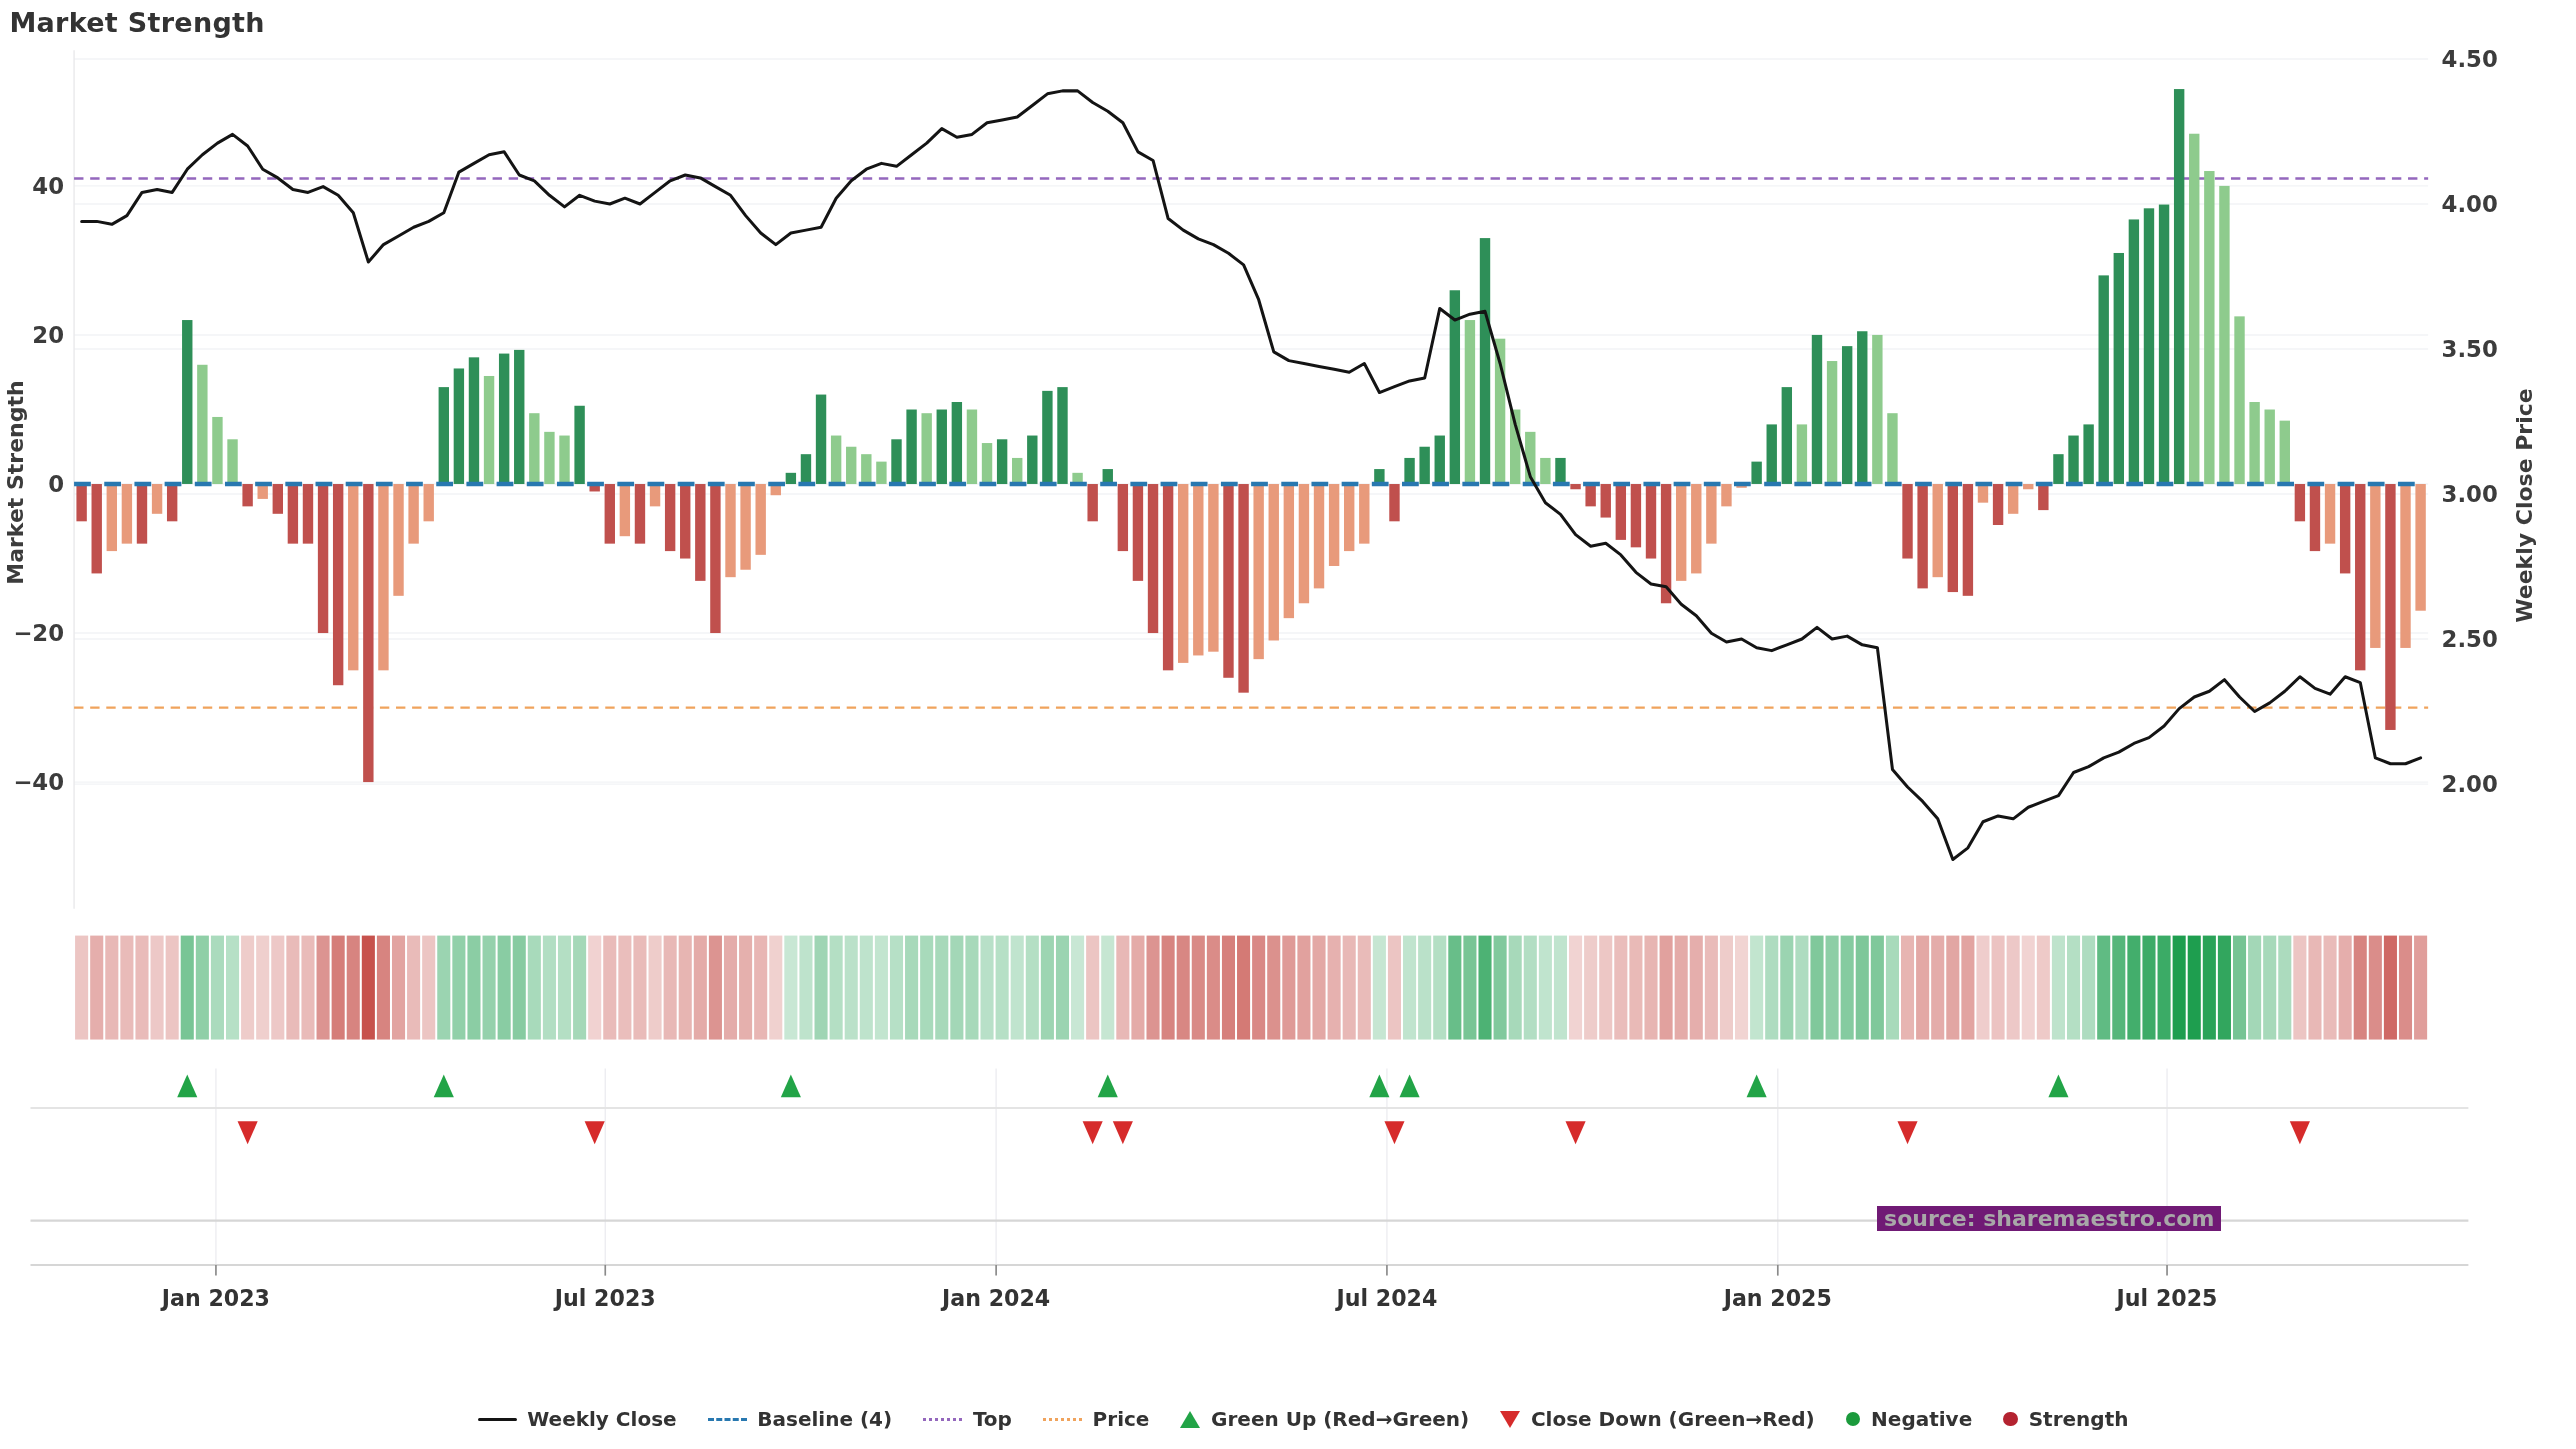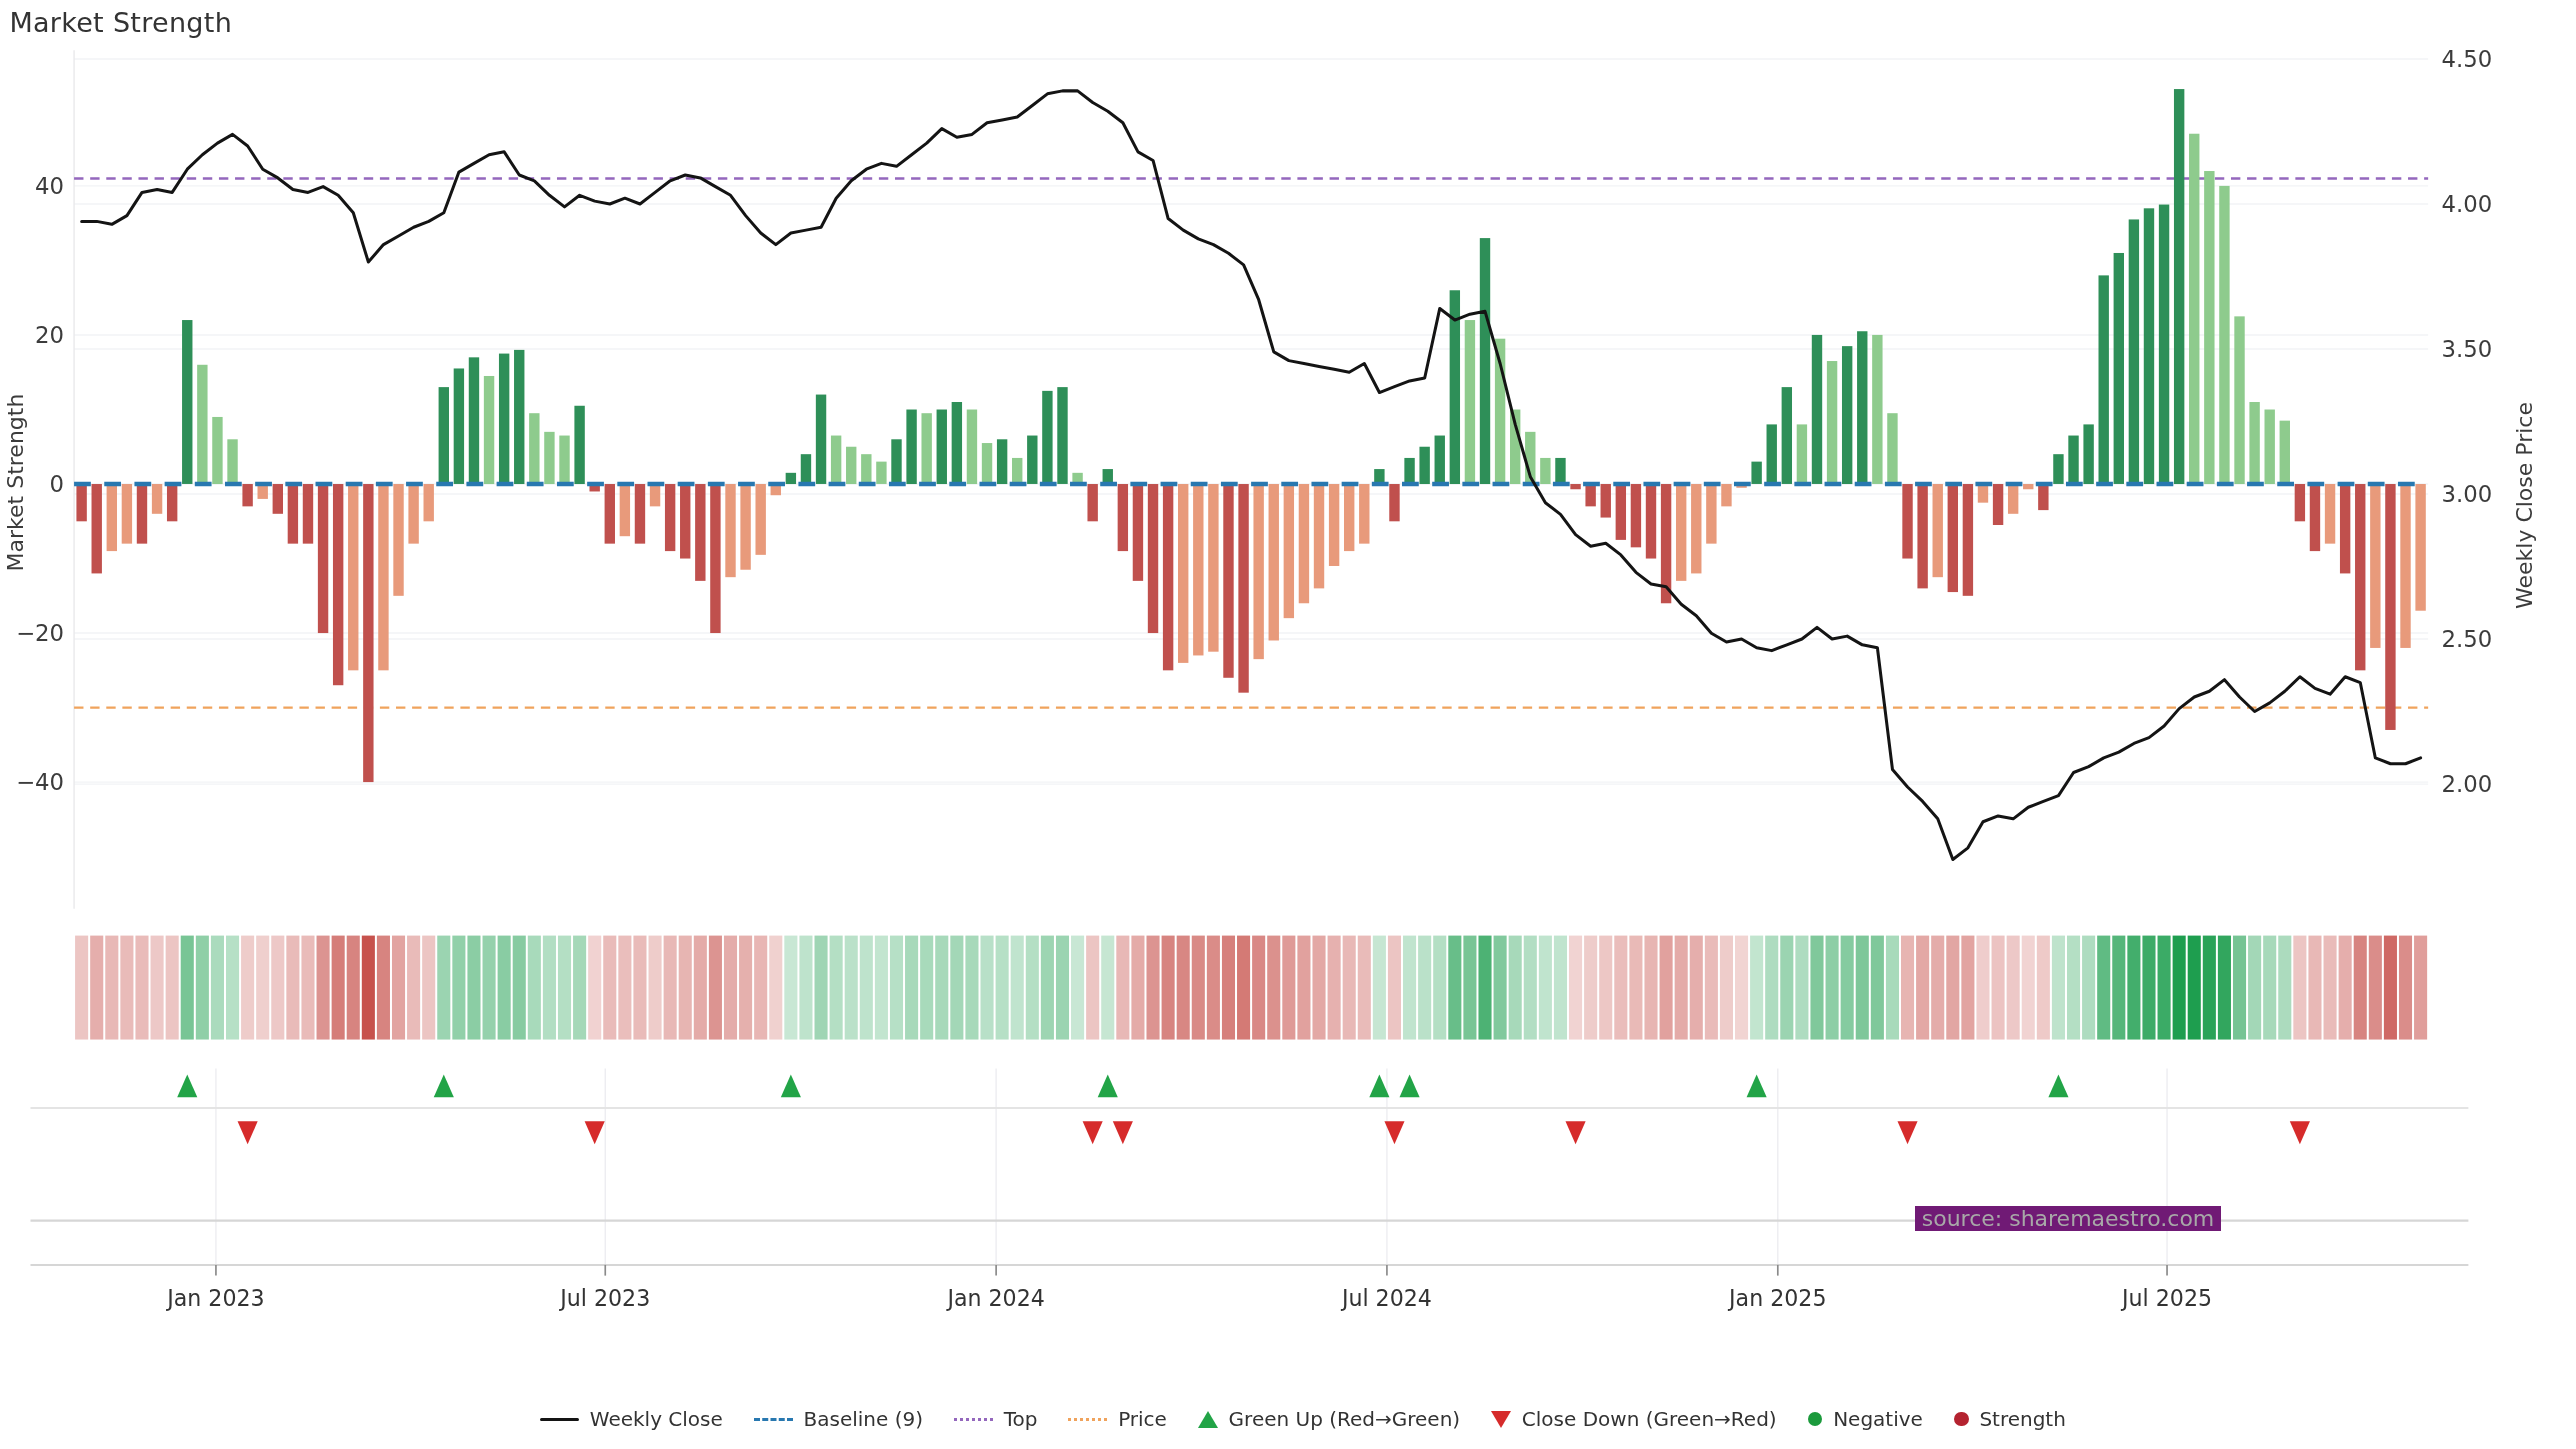--- a/index.html
+++ b/index.html
@@ -1,17 +1,17 @@
 <!DOCTYPE html>
 <html style="font-size:10.7px"><head>
 <meta charset="utf-8">
 <style>
   html,body{margin:0;padding:0;width:2576px;height:1449px;background:#ffffff;overflow:hidden;
             font-family:"DejaVu Sans","Liberation Sans",sans-serif;}
-  .fig{position:absolute;left:0;top:0;width:2256px;height:1449px;}
+  .fig{position:absolute;left:0;top:0;width:2256px;height:1449px;font-weight:bold;}
   .title{position:absolute;left:9.4px;top:6.7px;font-size:27px;color:#333;letter-spacing:0.3px;}
   .ylabel{position:absolute;font-size:22px;color:#3c3c3c;white-space:nowrap;}
   .ylabel.left{left:-119px;top:470px;transform:rotate(-90deg);transform-origin:center;width:268px;text-align:center;}
   .ylabel.right{left:2390px;top:493px;transform:rotate(-90deg);transform-origin:center;width:268px;text-align:center;}
   .source{position:absolute;right:35px;top:1206px;font-size:22px;color:#a8a8a8;background:#701a75;padding:0 6.7px;}
   .legend{position:absolute;left:15px;top:1407px;width:2576px;display:flex;justify-content:center;align-items:center;gap:31px;}
   .legend-item{display:flex;align-items:center;gap:10.7px;font-size:20px;color:#333;}
   .ls{display:inline-block;}
   .ls-line{width:39px;height:0;border-top:3.4px solid #141414;border-radius:2px;}
   .ls-dash{width:39px;height:0;border-top:3.4px dashed #2878b0;}
@@ -423,21 +423,21 @@
       </g>
     </svg>
   <div class="source">source: sharemaestro.com</div>
   <div class="legend" id="legend">
       <div class="legend-item">
         <span class="ls ls-line"></span>
         <span>Weekly Close</span>
       </div>
       <div class="legend-item">
         <span class="ls ls-dash"></span>
-        <span>Baseline (9)</span>
+        <span>Baseline (4)</span>
       </div>
       <div class="legend-item">
         <span class="ls ls-dot-purple"></span>
         <span>Top</span>
       </div>
       <div class="legend-item">
         <span class="ls ls-dot-orange"></span>
         <span>Price</span>
       </div>
       <div class="legend-item">

